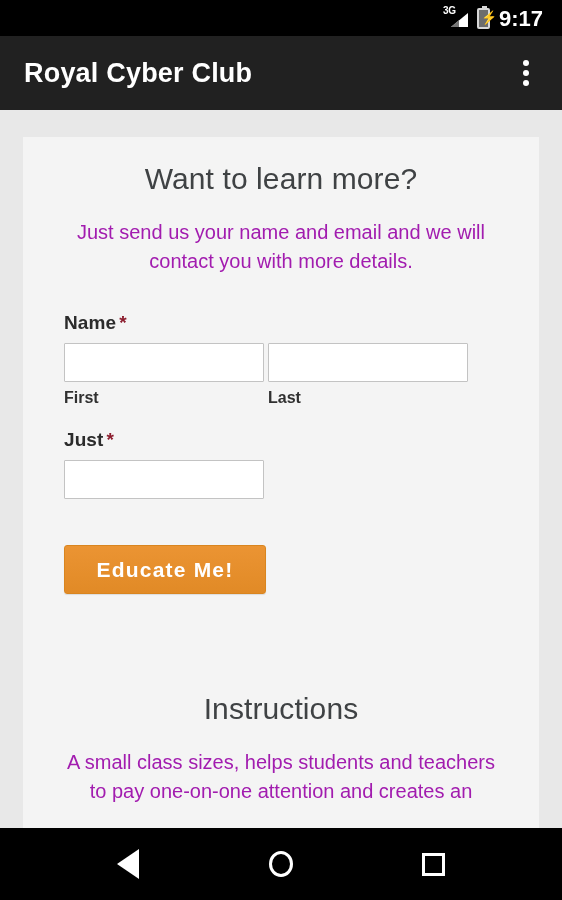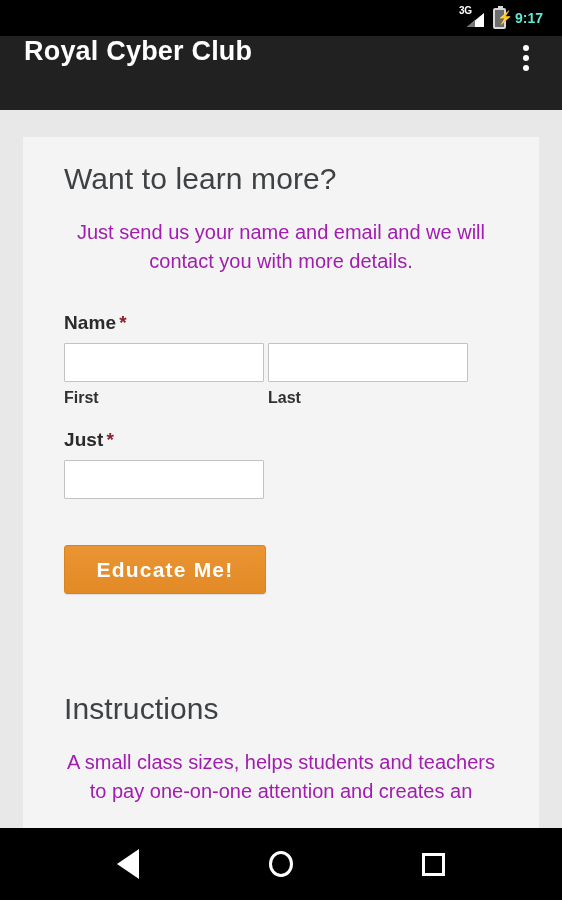--- a/index.html
+++ b/index.html
@@ -89,35 +89,36 @@
   }
   .bolt {
     position: absolute;
     top: 1px;
     left: 2px;
     font-size: 13px;
     line-height: 13px;
     color: #ffffff;
   }
   .sb-time {
-    font-size: 14px;
-    font-weight: bold;
-    color: #5eead4;
+    font-size: 22px;
+    font-weight: bold;
+    color: #ffffff;
     letter-spacing: 0px;
     line-height: 21px;
   }
 
   
   #app-bar {
     position: absolute;
     top: 36px; left: 0;
     width: 562px;
     height: 74px;
     background: #212121;
     display: flex;
+    align-items: center;
     box-sizing: border-box;
     padding: 0 18px 0 24px;
   }
   #app-title {
     font-size: 27px;
     font-weight: bold;
     color: #ffffff;
     letter-spacing: 0.2px;
     flex: 1;
   }
@@ -165,21 +166,21 @@
     box-sizing: border-box;
     padding: 0 41px;
   }
 
   h1.section-title {
     margin: 0;
     padding-top: 25px;
     font-size: 30px;
     font-weight: normal;
     color: #3f4244;
-    text-align: left;
+    text-align: center;
     letter-spacing: 0.1px;
   }
   p.section-body {
     margin: 22px 0 0 0;
     font-size: 20px;
     line-height: 29px;
     color: #a21caf;
     text-align: center;
   }
 

